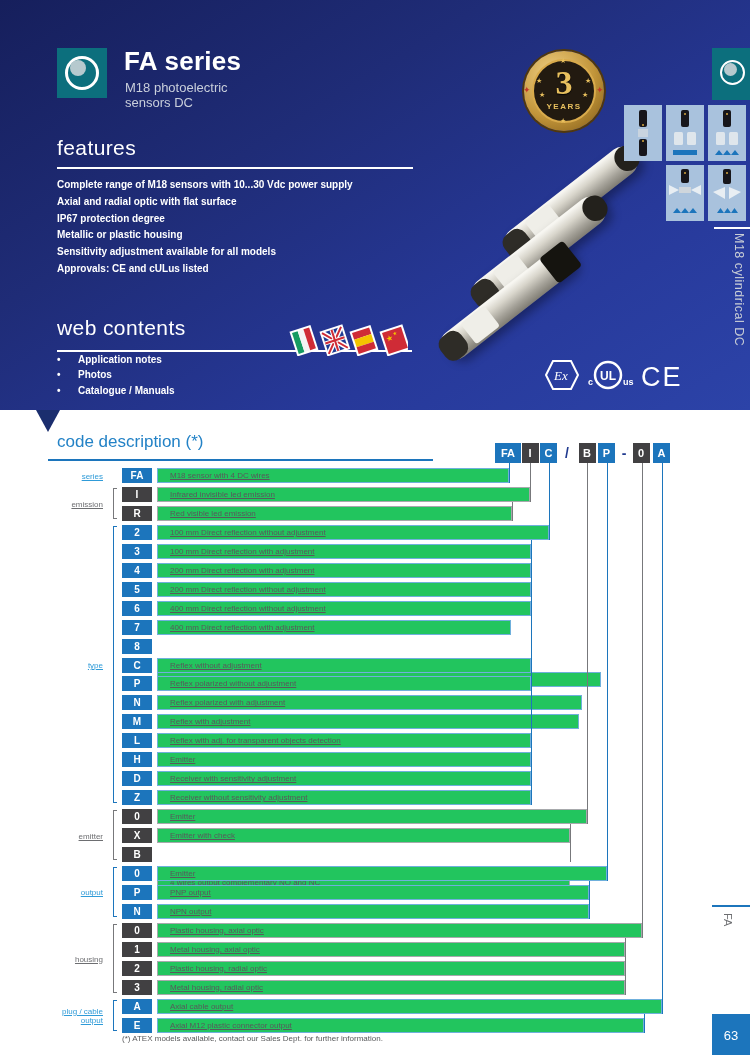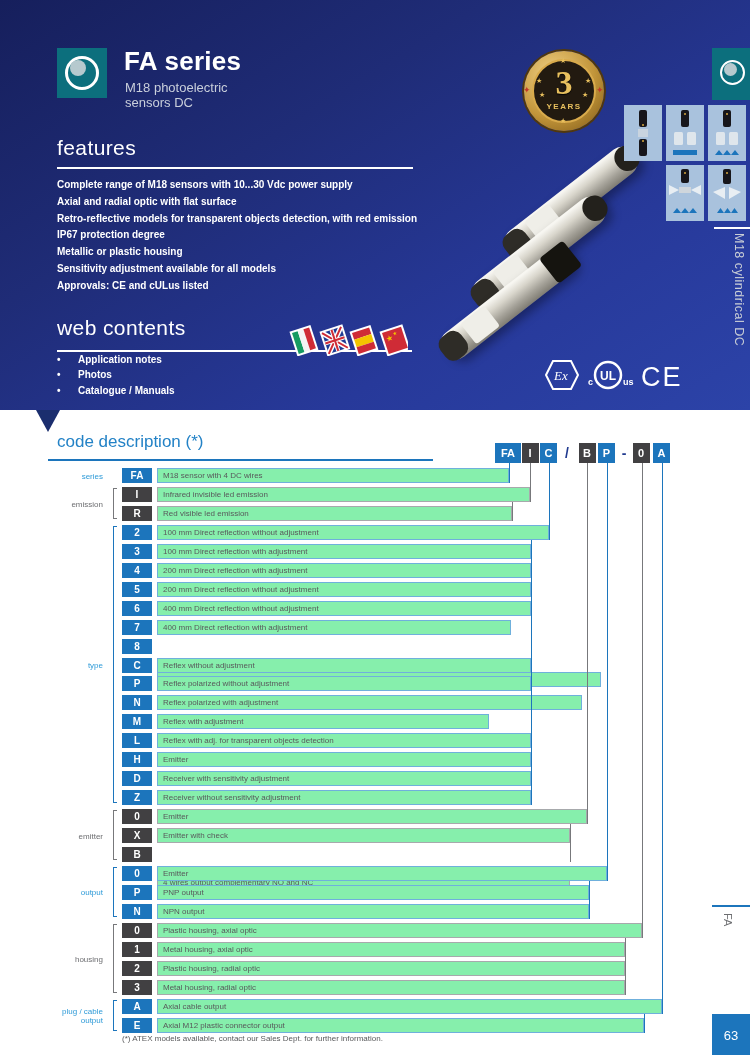--- a/index.html
+++ b/index.html
@@ -53,23 +53,23 @@
     border-left:12px solid transparent;border-right:12px solid transparent;border-top:22px solid #1b2e6e;}
   #code-heading{left:57px;top:432px;color:#2382c6;font-size:17px;font-weight:400;}
   #code-underline{left:48px;top:459px;width:385px;height:2px;background:#1c75bc;}
   .code-box{position:absolute;top:443px;height:20px;color:#ffffff;font-size:11px;font-weight:bold;
     text-align:center;line-height:20px;}
   .code-plain{position:absolute;top:443px;height:20px;color:#203a8f;font-size:14px;font-weight:bold;
     text-align:center;line-height:20px;}
   
   .letter-box{position:absolute;width:30px;height:15px;color:#ffffff;font-size:10px;font-weight:bold;
     text-align:center;line-height:15px;}
-  .desc-box{position:absolute;height:15px;box-sizing:border-box;border:1px solid;background:#86efac;
-    color:#58595b;font-size:8px;line-height:13px;padding-left:5px;white-space:nowrap;overflow:hidden;}
-  .grp-label{position:absolute;width:60px;text-align:right;font-size:8px;line-height:9px;}
+  .desc-box{position:absolute;height:15px;box-sizing:border-box;border:1px solid;background:#22c55e;
+    color:#58595b;font-size:8px;line-height:13px;padding-left:12px;white-space:nowrap;overflow:hidden;text-decoration:underline;}
+  .grp-label{position:absolute;width:60px;text-align:right;font-size:8px;line-height:9px;text-decoration:underline;}
   .bracket{position:absolute;width:4px;box-sizing:border-box;border-left:1px solid;border-top:1px solid;border-bottom:1px solid;}
   .vline{position:absolute;width:1px;}
   #footnote{left:122px;top:1034px;color:#58595b;font-size:8px;}
 </style>
 </head>
 <body>
 
 <div id="page">
 
   <div id="header" class="abs">
@@ -170,21 +170,20 @@
       <span class="logo-dot" style="left:12px;top:15px;width:13px;height:13px;"></span>
     </div>
     <div class="abs white-line" style="left:714px;top:227px;width:36px;"></div>
     <div id="side-vtext" class="abs">M18 cylindrical DC</div>
 
     <div class="abs sec-heading" style="left:57px;top:136px;">features</div>
     <div class="abs white-line" style="left:57px;top:167px;width:356px;"></div>
     <div id="features-list" class="abs">
         <div>Complete range of M18 sensors with 10...30 Vdc power supply</div>
         <div>Axial and radial optic with flat surface</div>
-        <div>Retro-reflective models for transparent objects detection, with red emission</div>
         <div>IP67 protection degree</div>
         <div>Metallic or plastic housing</div>
         <div>Sensitivity adjustment available for all models</div>
         <div>Approvals: CE and cULus listed</div>
       </div>
 
     <div class="abs sec-heading" style="left:57px;top:316px;">web contents</div>
     <div class="abs white-line" style="left:57px;top:350px;width:355px;"></div>
     <div id="web-list" class="abs">
         <div class="web-item"><span class="bullet">•</span><span>Application notes</span></div>
@@ -286,21 +285,21 @@
       <div class="desc-box" style="position: absolute; left: 157px; top: 619.6px; width: 354px; border-color: rgb(111, 176, 220);">400 mm Direct reflection with adjustment</div>
       <div class="letter-box" style="position: absolute; left: 122px; top: 638.55px; background: rgb(28, 117, 188);">8</div>
       <div class="desc-box" style="position: absolute; left: 157px; top: 672px; width: 444px; border-color: rgb(111, 176, 220);">Direct reflection: 1000 mm axial, 800 mm radial with adjustment</div>
       <div class="letter-box" style="position: absolute; left: 122px; top: 657.5px; background: rgb(28, 117, 188);">C</div>
       <div class="desc-box" style="position: absolute; left: 157px; top: 657.5px; width: 374px; border-color: rgb(111, 176, 220);">Reflex without adjustment</div>
       <div class="letter-box" style="position: absolute; left: 122px; top: 676.45px; background: rgb(28, 117, 188);">P</div>
       <div class="desc-box" style="position: absolute; left: 157px; top: 676.45px; width: 374px; border-color: rgb(111, 176, 220);">Reflex polarized without adjustment</div>
       <div class="letter-box" style="position: absolute; left: 122px; top: 695.4px; background: rgb(28, 117, 188);">N</div>
       <div class="desc-box" style="position: absolute; left: 157px; top: 695.4px; width: 425px; border-color: rgb(111, 176, 220);">Reflex polarized with adjustment</div>
       <div class="letter-box" style="position: absolute; left: 122px; top: 714.35px; background: rgb(28, 117, 188);">M</div>
-      <div class="desc-box" style="position: absolute; left: 157px; top: 714.35px; width: 332px; border-color: rgb(111, 176, 220);">Reflex with adjustment</div>
+      <div class="desc-box" style="position: absolute; left: 157px; top: 714.35px; width: 422px; border-color: rgb(111, 176, 220);">Reflex with adjustment</div>
       <div class="letter-box" style="position: absolute; left: 122px; top: 733.3px; background: rgb(28, 117, 188);">L</div>
       <div class="desc-box" style="position: absolute; left: 157px; top: 733.3px; width: 374px; border-color: rgb(111, 176, 220);">Reflex with adj. for transparent objects detection</div>
       <div class="letter-box" style="position: absolute; left: 122px; top: 752.25px; background: rgb(28, 117, 188);">H</div>
       <div class="desc-box" style="position: absolute; left: 157px; top: 752.25px; width: 374px; border-color: rgb(111, 176, 220);">Emitter</div>
       <div class="letter-box" style="position: absolute; left: 122px; top: 771.2px; background: rgb(28, 117, 188);">D</div>
       <div class="desc-box" style="position: absolute; left: 157px; top: 771.2px; width: 374px; border-color: rgb(111, 176, 220);">Receiver with sensitivity adjustment</div>
       <div class="letter-box" style="position: absolute; left: 122px; top: 790.15px; background: rgb(28, 117, 188);">Z</div>
       <div class="desc-box" style="position: absolute; left: 157px; top: 790.15px; width: 374px; border-color: rgb(111, 176, 220);">Receiver without sensitivity adjustment</div>
       <div class="grp-label" style="position: absolute; left: 43px; color: rgb(47, 155, 216); top: 661px;">type</div>
       <div class="bracket" style="position: absolute; left: 113px; top: 525.85px; height: 277.3px; border-color: rgb(28, 117, 188);"></div>

